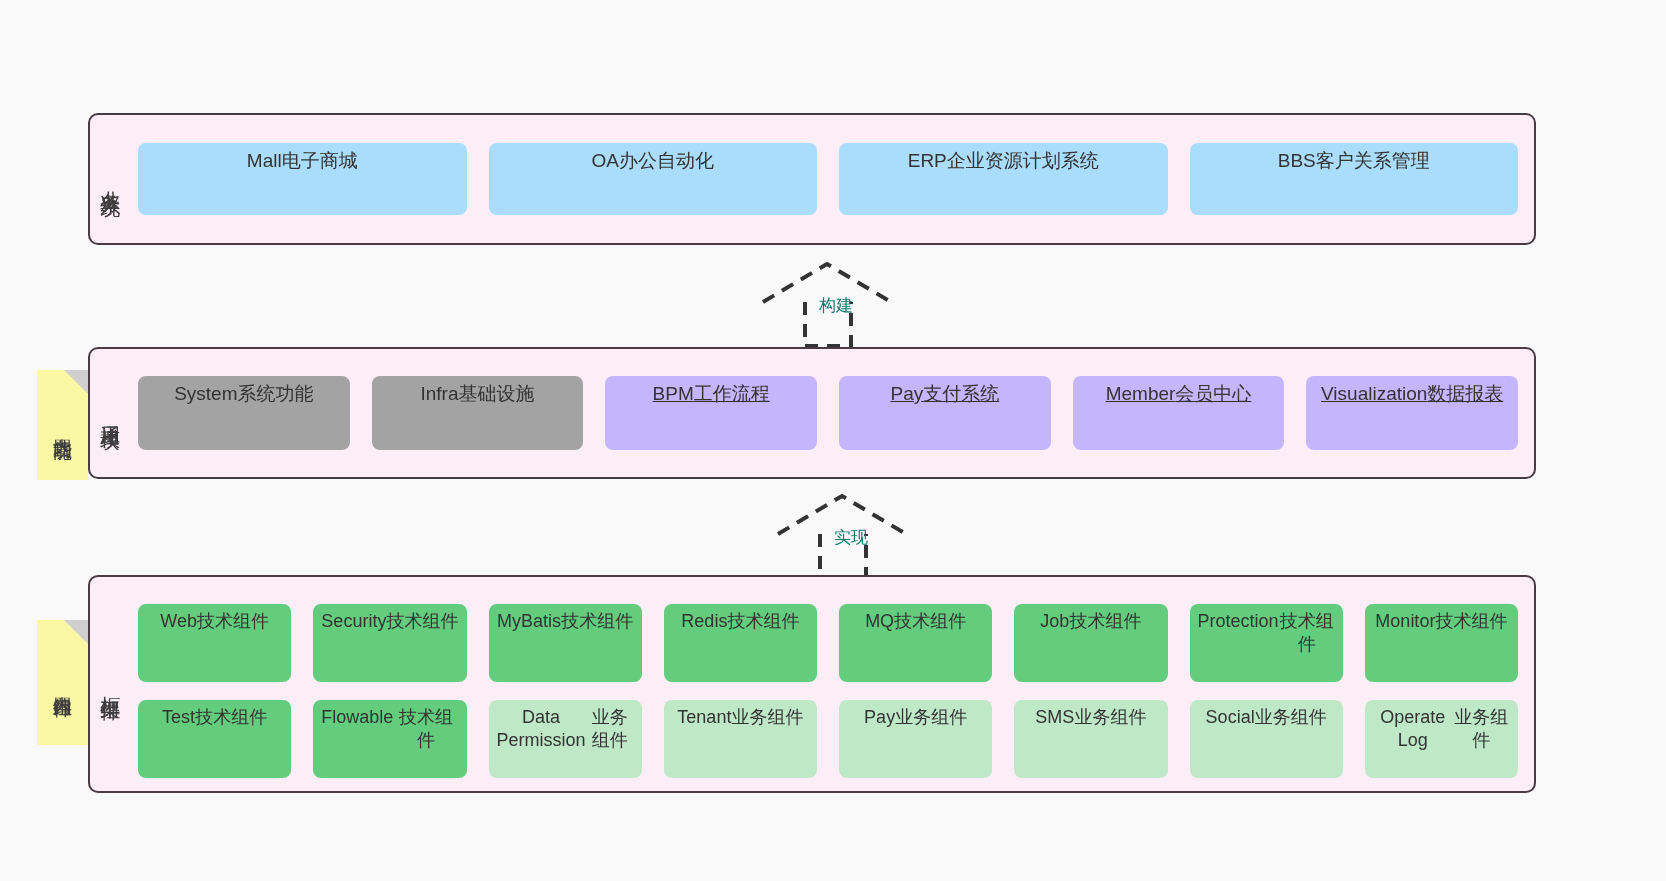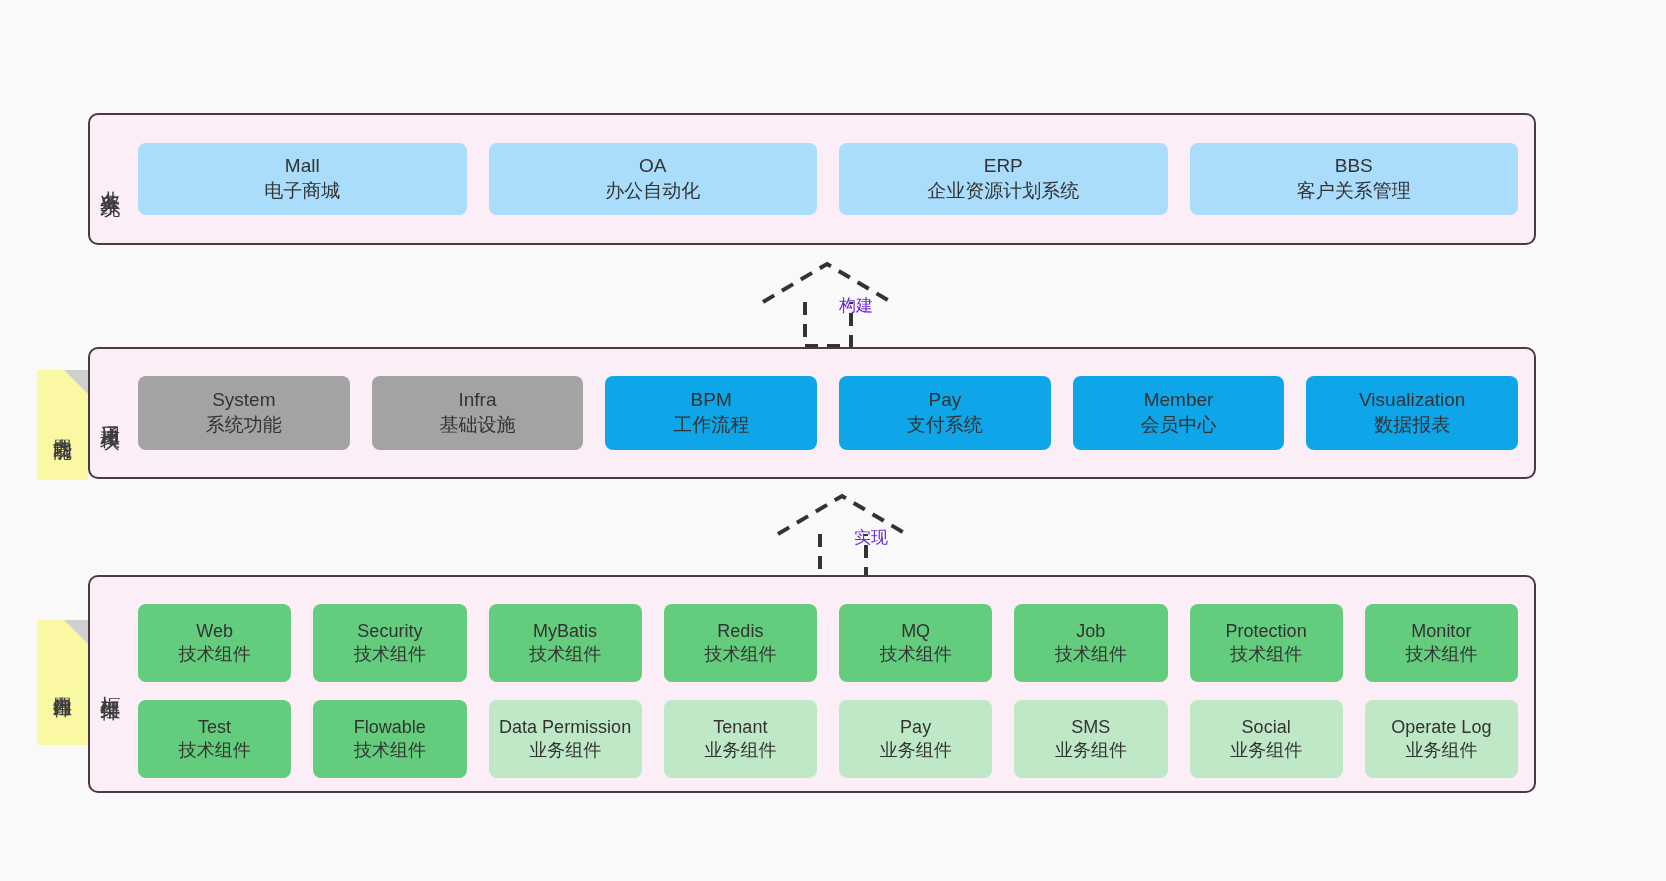--- a/index.html
+++ b/index.html
@@ -57,36 +57,35 @@
     display: flex;
     gap: 22px;
     align-items: stretch;
   }
 
   
   .card {
     flex: 1 1 0;
     border-radius: 8px;
     display: flex;
-    flex-direction: column;
     justify-content: center;
     text-align: center;
     font-size: 19px;
     line-height: 1.3;
     color: #333333;
     box-sizing: border-box;
     padding: 6px 8px;
     user-select: none;
   }
   .card .t1 { display: block; }
   .card .t2 { display: block; }
 
   .card.blue   { background: #aadcfb; }
   .card.red    { background: #a3a3a3; }
-  .card.pink   { background: #0ea5e9; }
+  .card.pink   { background: #c4b5fd; text-decoration: underline; }
   .card.green  { background: #63cd7d; }
   .card.lgreen { background: #bfe8c7; }
 
   
   #layer-business { left: 88px; top: 113px; width: 1448px; height: 132px; }
   #layer-business .card { height: 72px; }
 
   
   #layer-modules { left: 88px; top: 347px; width: 1448px; height: 132px; }
   #layer-modules .card { height: 74px; }
@@ -122,25 +121,24 @@
   }
   #tab-modules   { left: 37px; top: 370px; height: 110px; }
   #tab-framework { left: 37px; top: 620px; height: 125px; }
 
   
   .arrow { position: absolute; }
   .arrow svg { display: block; overflow: visible; }
   .arrow .lbl {
     position: absolute;
     font-size: 17px;
-    color: #6d28d9;
+    color: #0f766e;
     background: transparent;
     white-space: nowrap;
     user-select: none;
-    margin-left: 20px;
   }
   #arrow-build  { left: 757px; top: 258px; width: 145px; height: 90px; }
   #arrow-build  .lbl { left: 62px; top: 36px; }
   #arrow-impl   { left: 772px; top: 490px; width: 145px; height: 90px; }
   #arrow-impl   .lbl { left: 62px; top: 36px; }
 </style>
 </head>
 <body>
 
 <div class="canvas">

